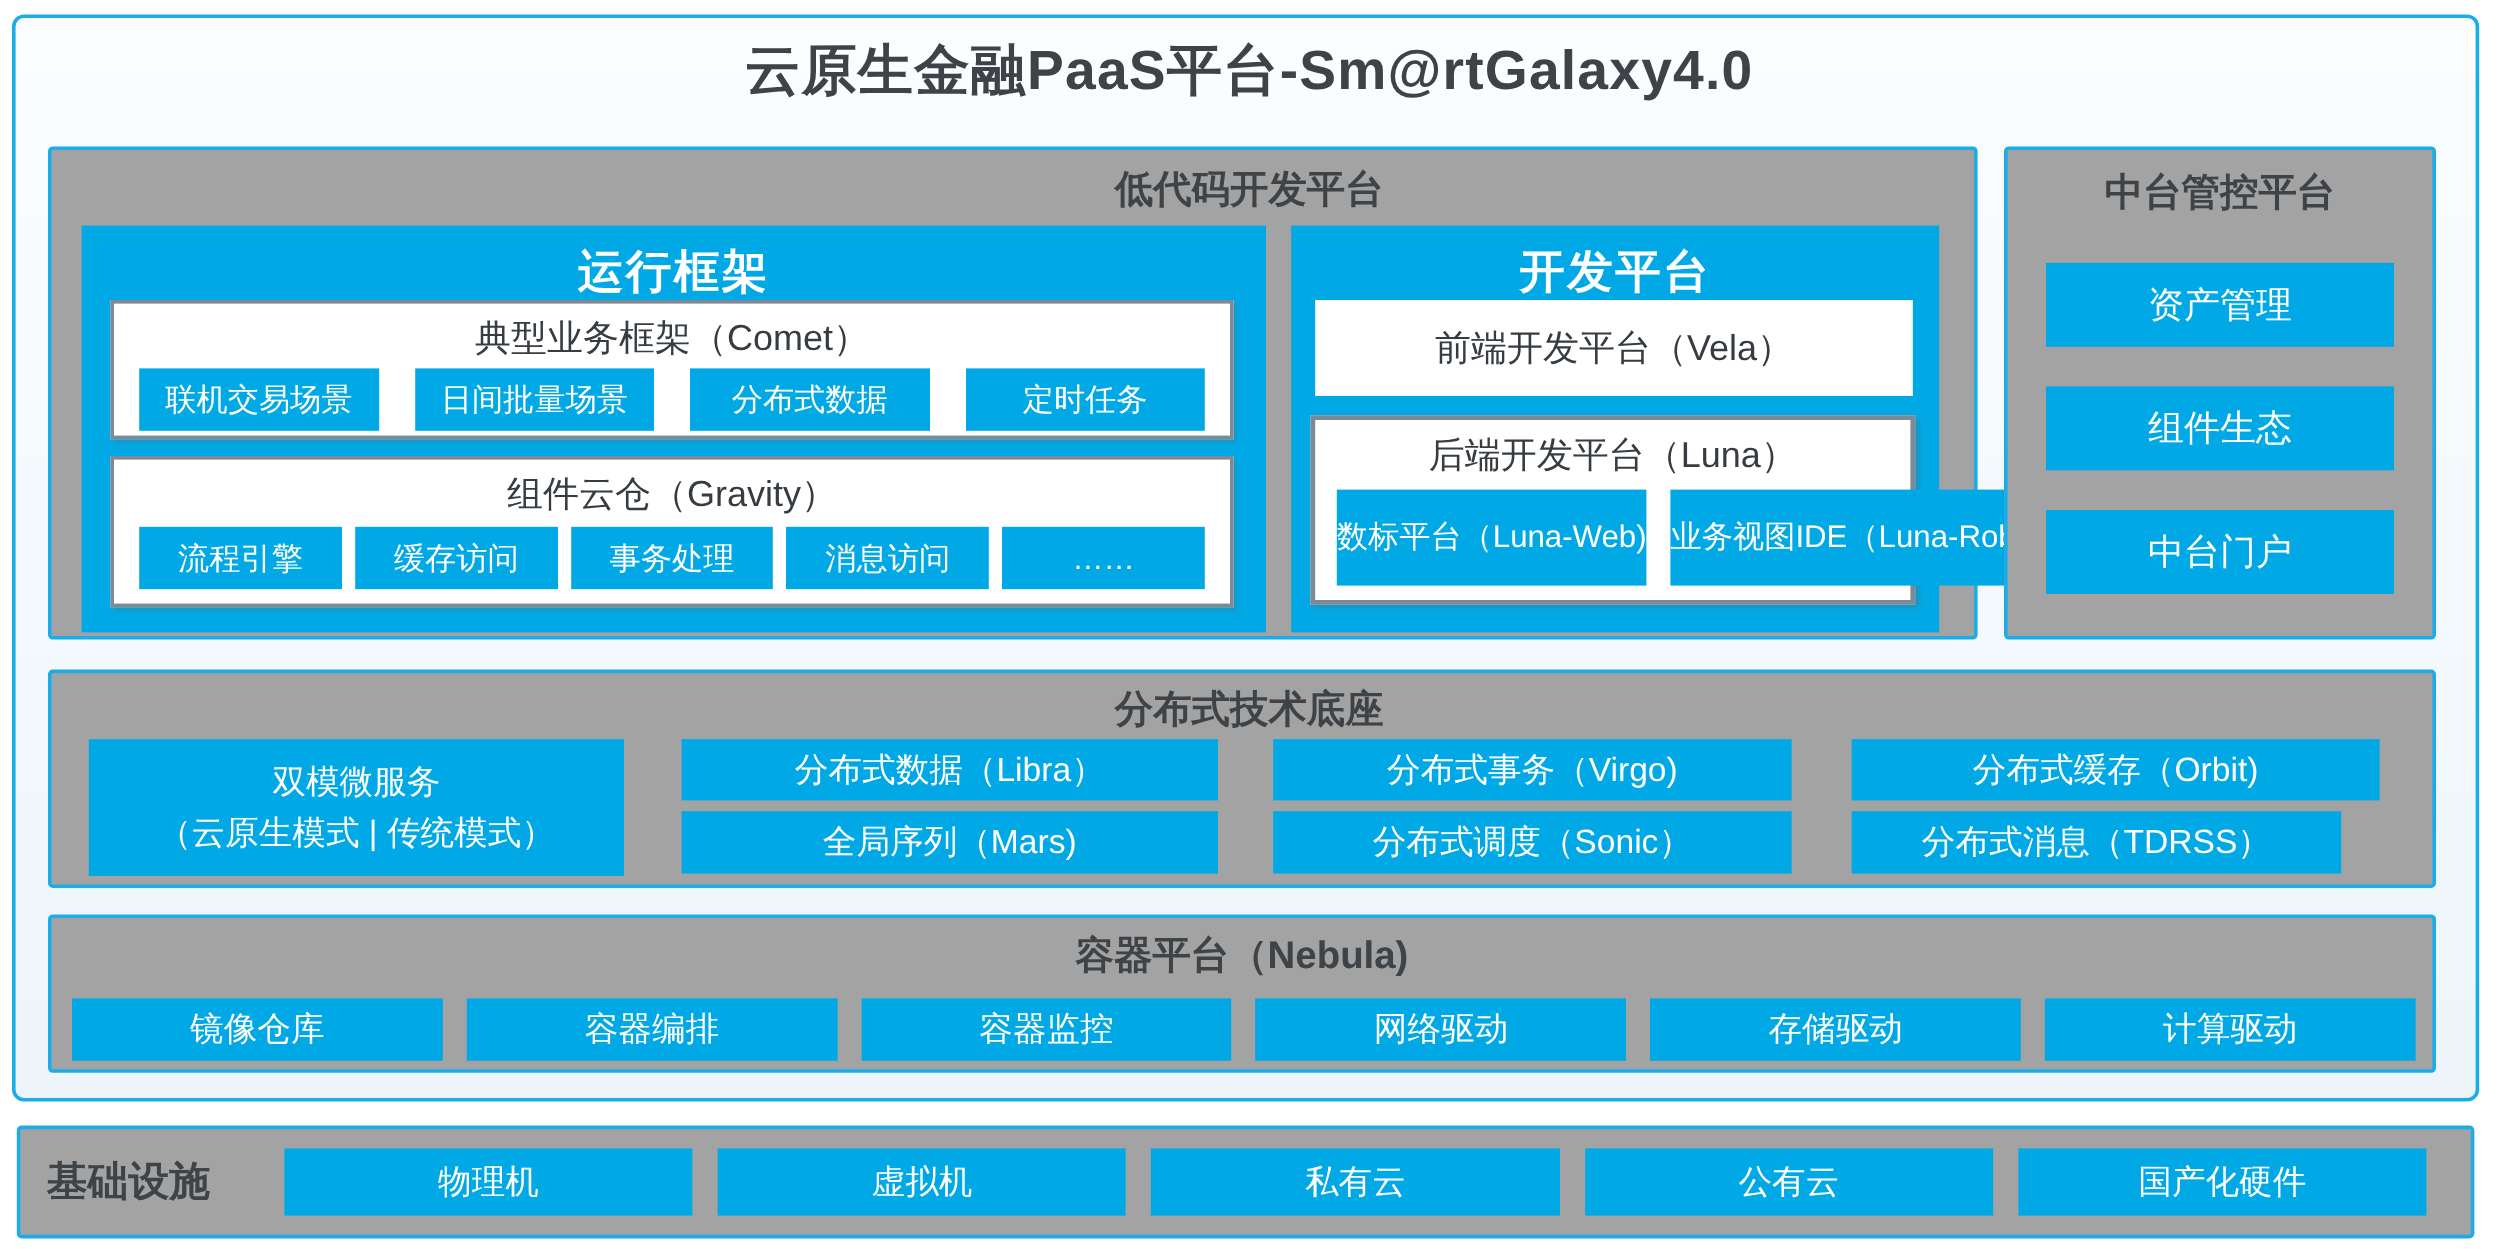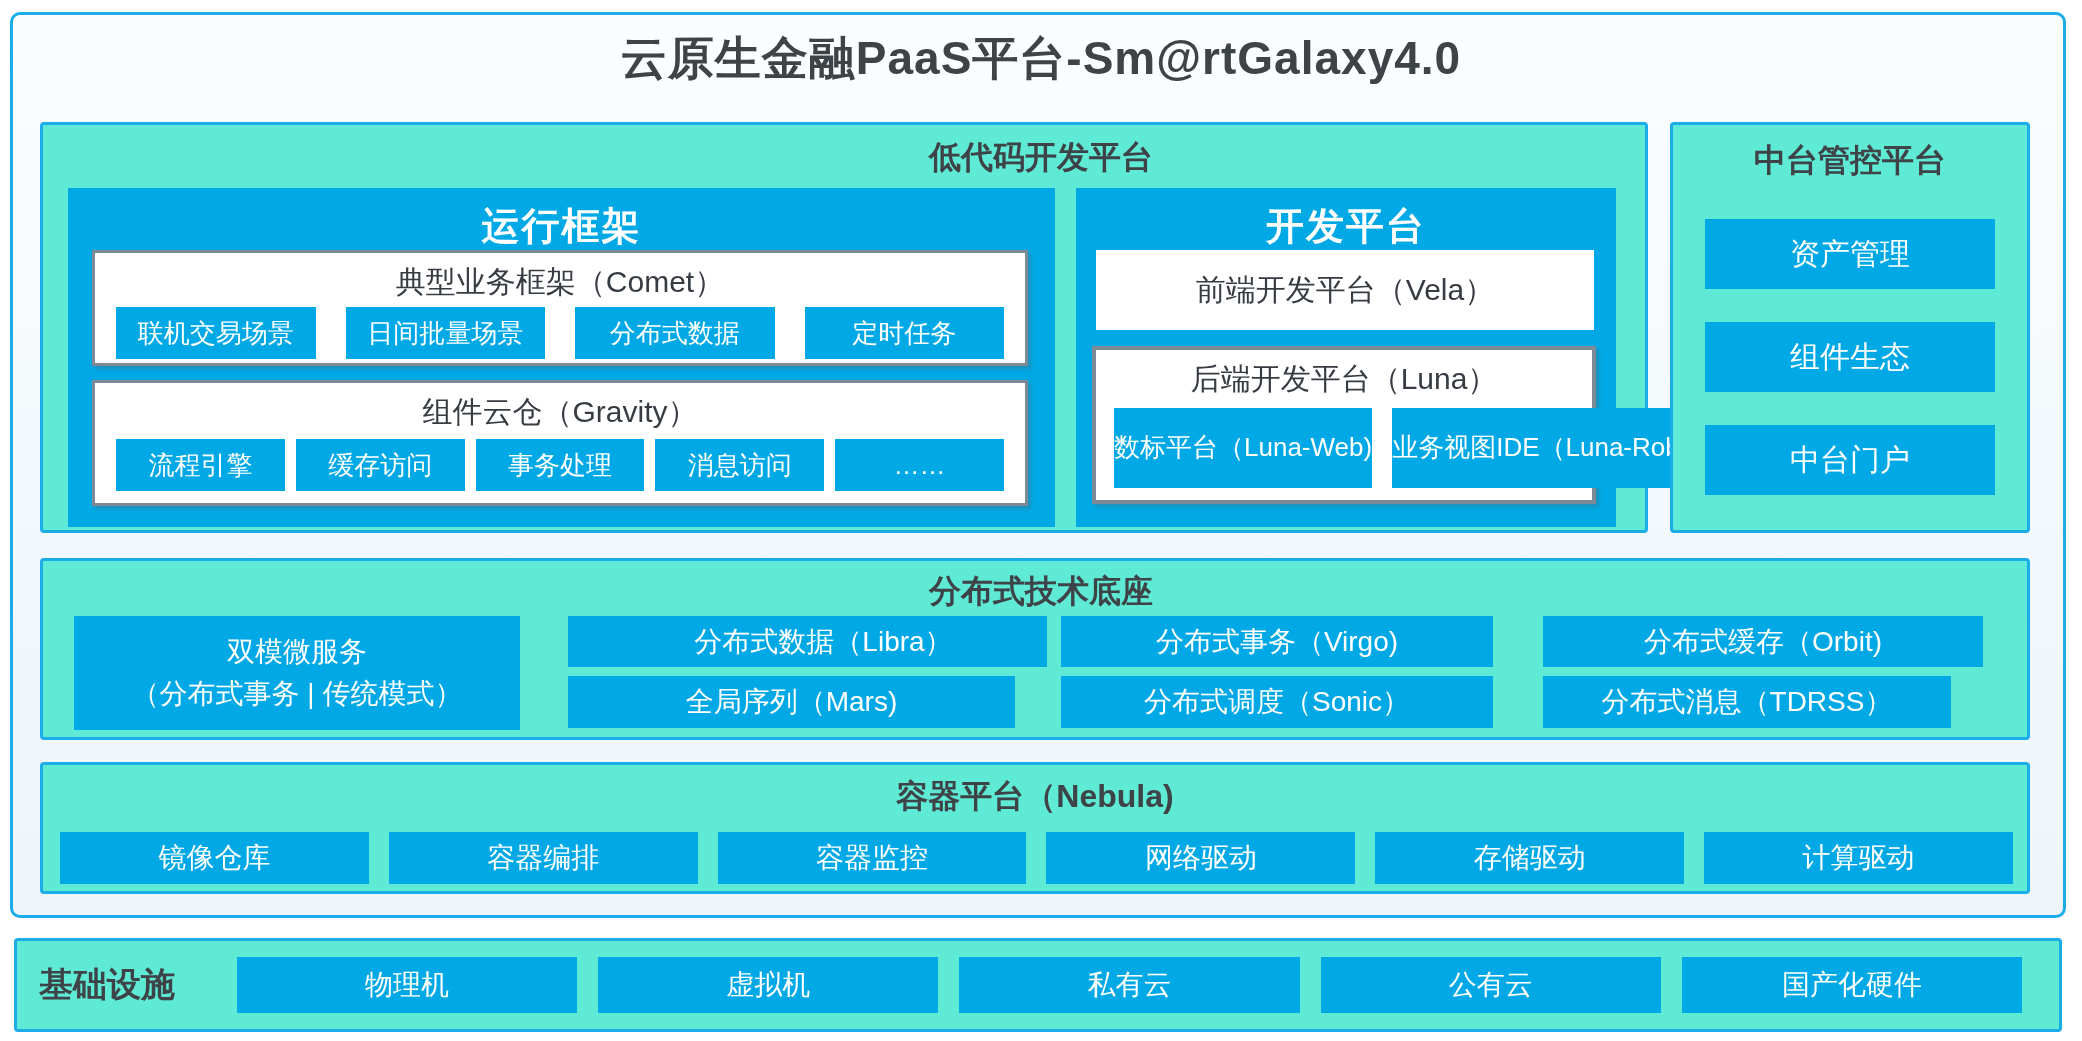--- a/index.html
+++ b/index.html
@@ -17,21 +17,21 @@
     background:linear-gradient(180deg,#FBFDFF 0%,#F3F9FD 55%,#EDF5FB 100%);
   }
   .main-title{
     position:absolute;left:0;right:0;top:28px;
     text-align:center;
     font-size:46px;font-weight:bold;color:#3E4347;
     letter-spacing:1px;
   }
   .panel{
     position:absolute;box-sizing:border-box;
-    background:#5eead4;border:3px solid #1CACE8;border-radius:4px;
+    background:#a3a3a3;border:3px solid #1CACE8;border-radius:4px;
   }
   .panel-label{
     font-size:32px;font-weight:bold;color:#3E4347;white-space:nowrap;
   }
   
   .lowcode{left:40px;top:122px;width:1608px;height:411px;}
   .lowcode-label{position:absolute;left:998px;top:11px;transform:translateX(-50%);}
   .bluebox{
     position:absolute;box-sizing:border-box;background:#00A9E5;
   }
@@ -83,21 +83,21 @@
   .mid-box.b3{top:300px;}
   
   .dist{left:40px;top:558px;width:1990px;height:182px;}
   .dist-label{position:absolute;left:998px;top:9px;transform:translateX(-50%);}
   .dist-box{
     position:absolute;background:#00A9E5;color:#ffffff;font-size:28px;
     display:flex;align-items:center;justify-content:center;white-space:nowrap;
   }
   .dual{left:31px;top:55px;width:446px;height:114px;
     flex-direction:column;line-height:1.5;}
-  .libra{left:525px;top:55px;width:447px;height:51px;padding-left:32px;}
+  .libra{left:525px;top:55px;width:447px;height:51px;}
   .mars{left:525px;top:115px;width:447px;height:52px;}
   .virgo{left:1018px;top:55px;width:432px;height:51px;}
   .sonic{left:1018px;top:115px;width:432px;height:52px;}
   .orbit{left:1500px;top:55px;width:440px;height:51px;}
   .tdrss{left:1500px;top:115px;width:408px;height:52px;}
   
   .containerp{left:40px;top:762px;width:1990px;height:132px;}
   .containerp-label{text-align:center;margin-top:10px;}
   .containerp .chip-row{left:17px;right:14px;top:67px;height:52px;gap:20px;}
   .containerp .chip{font-size:28px;}
@@ -170,21 +170,21 @@
     <div class="panel-label mid-label">中台管控平台</div>
     <div class="mid-box b1">资产管理</div>
     <div class="mid-box b2">组件生态</div>
     <div class="mid-box b3">中台门户</div>
   </div>
 
   <div class="panel dist">
     <div class="panel-label dist-label">分布式技术底座</div>
     <div class="dist-box dual">
       <div>双模微服务</div>
-      <div>（分布式事务 | 传统模式）</div>
+      <div>（云原生模式 | 传统模式）</div>
     </div>
     <div class="dist-box libra">分布式数据（Libra）</div>
     <div class="dist-box virgo">分布式事务（Virgo)</div>
     <div class="dist-box mars">全局序列（Mars)</div>
     <div class="dist-box sonic">分布式调度（Sonic）</div>
     <div class="dist-box orbit">分布式缓存（Orbit)</div>
     <div class="dist-box tdrss">分布式消息（TDRSS）</div>
   </div>
 
   <div class="panel containerp">

